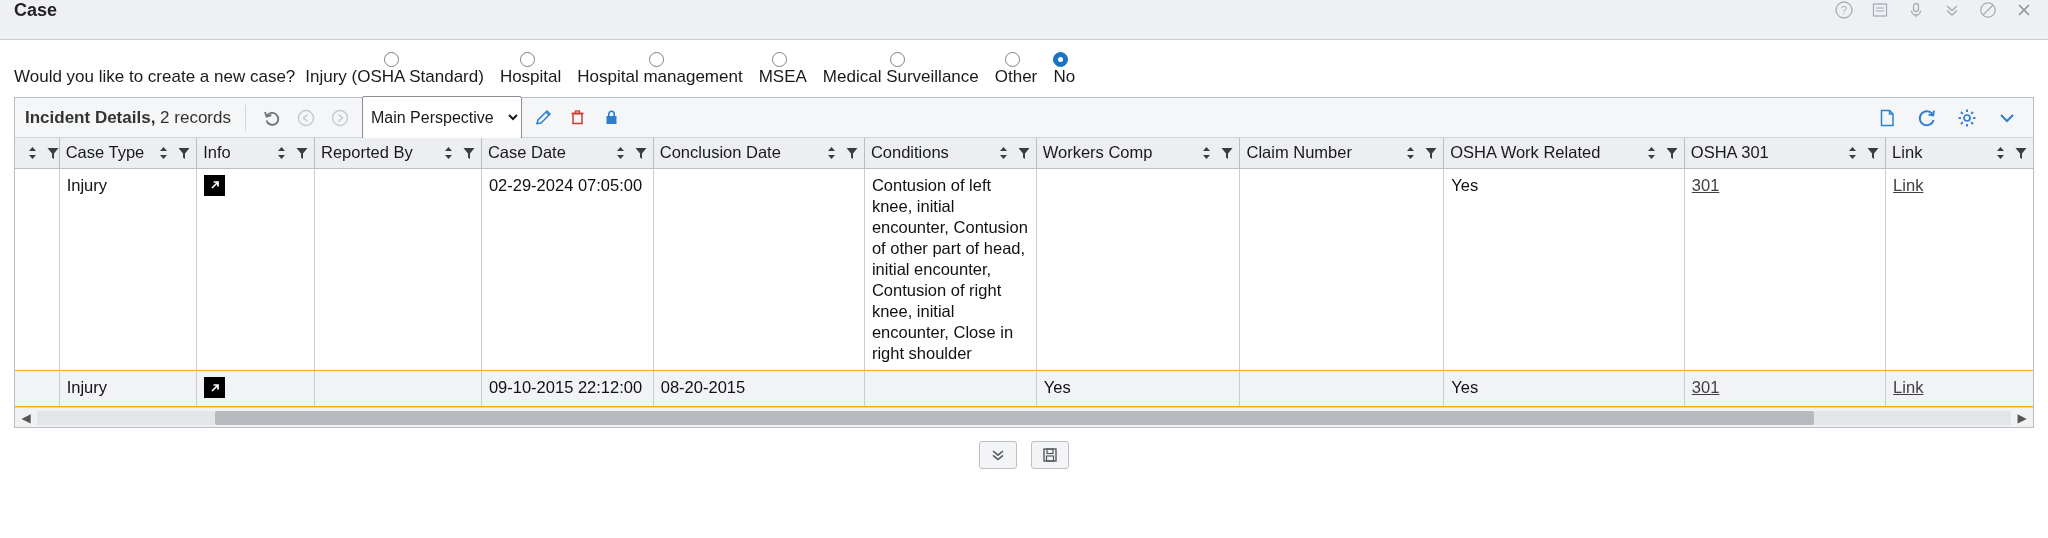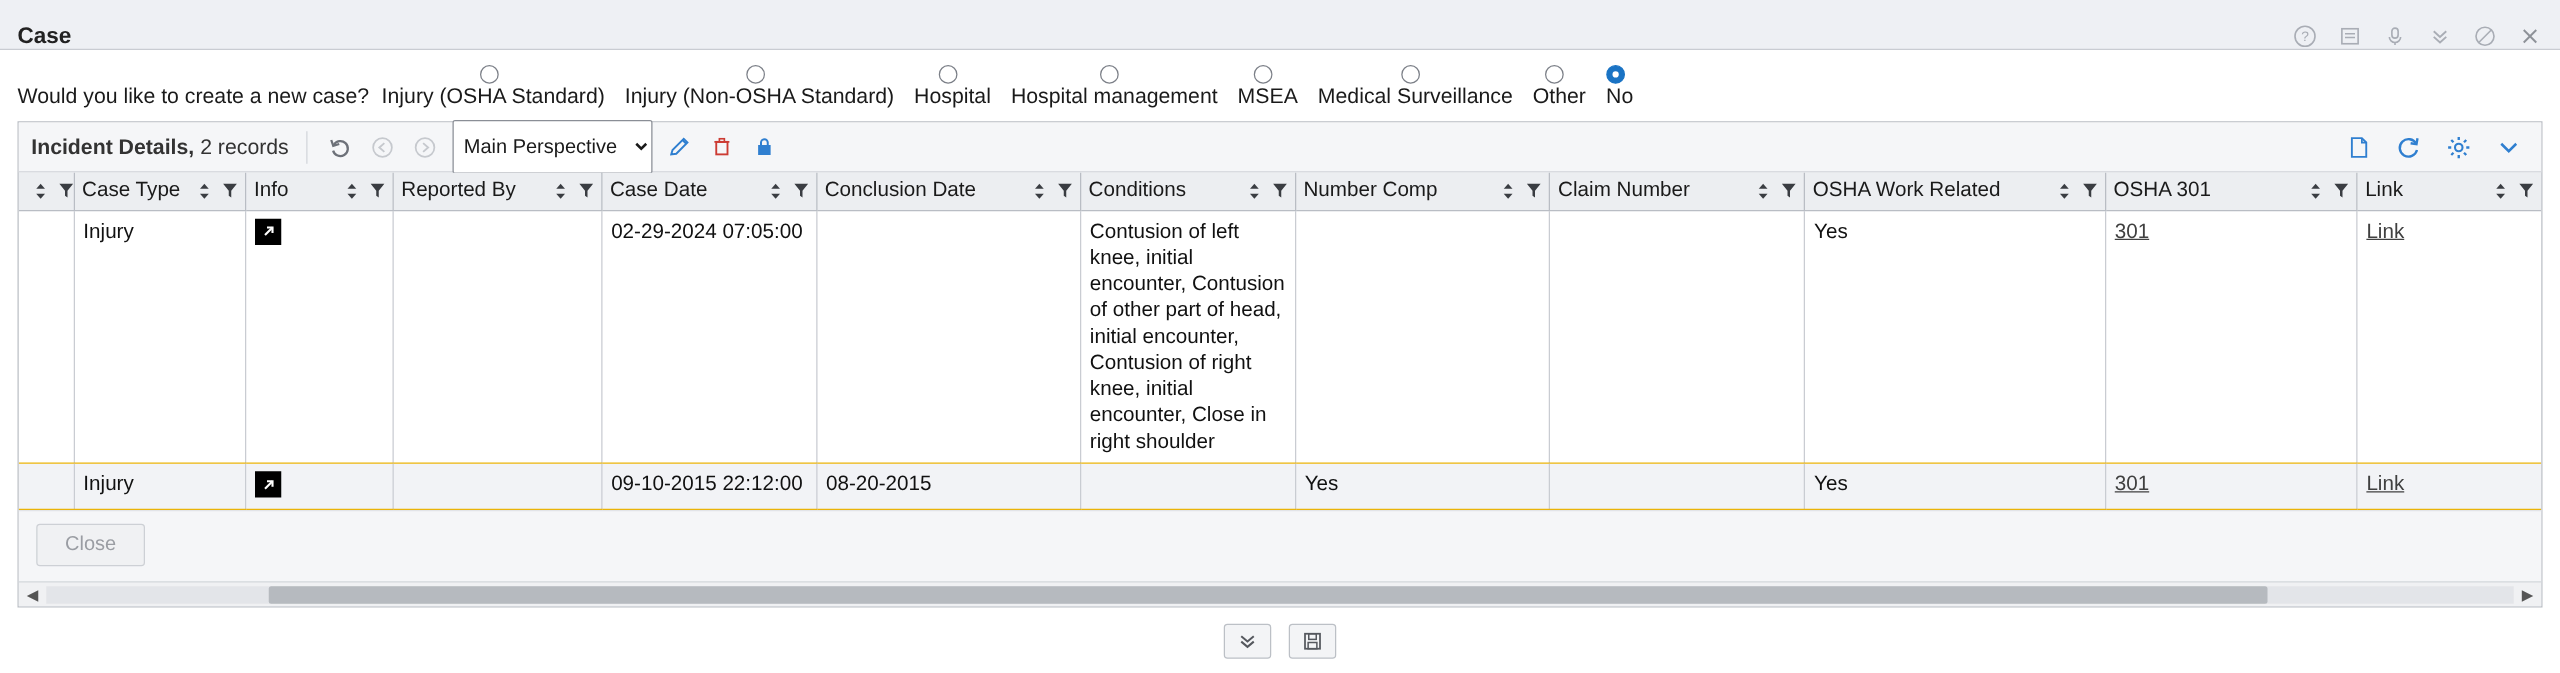--- a/index.html
+++ b/index.html
@@ -15,21 +15,21 @@
     font-size: 17px;
     color: #1a1a1a;
   }
 
   
   .titlebar {
     height: 40px;
     background: #eef0f4;
     border-bottom: 1px solid #c9ccd2;
     display: flex;
-    align-items: flex-end;
+    align-items: flex-start;
     padding: 0 14px;
     box-sizing: border-box;
   }
   .titlebar .title {
     font-weight: bold;
     font-size: 18px;
     color: #222;
   }
   .titlebar .spacer { flex: 1; }
   .titlebar .tb-icons {
@@ -356,24 +356,20 @@
     </span>
   </span>
 </div>
 
 <div class="question-row">
   <span class="question-label">Would you like to create a new case?</span>
   <span class="radio-group">
     <label class="radio-opt">
       <span class="radio"></span>
       <span>Injury (OSHA Standard)</span>
-    </label>
-    <label class="radio-opt">
-      <span class="radio"></span>
-      <span>Injury (Non-OSHA Standard)</span>
     </label>
     <label class="radio-opt">
       <span class="radio"></span>
       <span>Hospital</span>
     </label>
     <label class="radio-opt">
       <span class="radio"></span>
       <span>Hospital management</span>
     </label>
     <label class="radio-opt">
@@ -594,21 +590,21 @@
                       <polygon points="5.5,13 2,9 9,9" fill="#3a3d42"></polygon>
                     </svg></span>
                 <span class="filter-icon"><svg width="12" height="13" viewBox="0 0 12 13">
                       <polygon points="0.5,1 11.5,1 7,6.5 7,12 5,10.5 5,6.5" fill="#3a3d42"></polygon>
                     </svg></span>
               </span>
             </div>
           </th>
           <th>
             <div class="th-inner">
-              <span class="th-label">Number Comp</span>
+              <span class="th-label">Workers Comp</span>
               <span class="th-icons">
                 <span class="sort-icon"><svg width="11" height="14" viewBox="0 0 11 14">
                       <polygon points="5.5,1 9,5 2,5" fill="#3a3d42"></polygon>
                       <polygon points="5.5,13 2,9 9,9" fill="#3a3d42"></polygon>
                     </svg></span>
                 <span class="filter-icon"><svg width="12" height="13" viewBox="0 0 12 13">
                       <polygon points="0.5,1 11.5,1 7,6.5 7,12 5,10.5 5,6.5" fill="#3a3d42"></polygon>
                     </svg></span>
               </span>
             </div>
@@ -719,23 +715,20 @@
             <a class="celllink" href="#">301</a>
           </td>
           <td style="border-right:none;">
             <a class="celllink" href="#">Link</a>
           </td>
         </tr>
       </tbody>
     </table>
   </div>
 
-  <div class="grid-footer">
-    <button class="close-btn">Close</button>
-  </div>
 
   <div class="hscroll">
     <span class="arrow">◀</span>
     <span class="track">
       <span class="thumb"></span>
     </span>
     <span class="arrow">▶</span>
   </div>
 </div>
 

